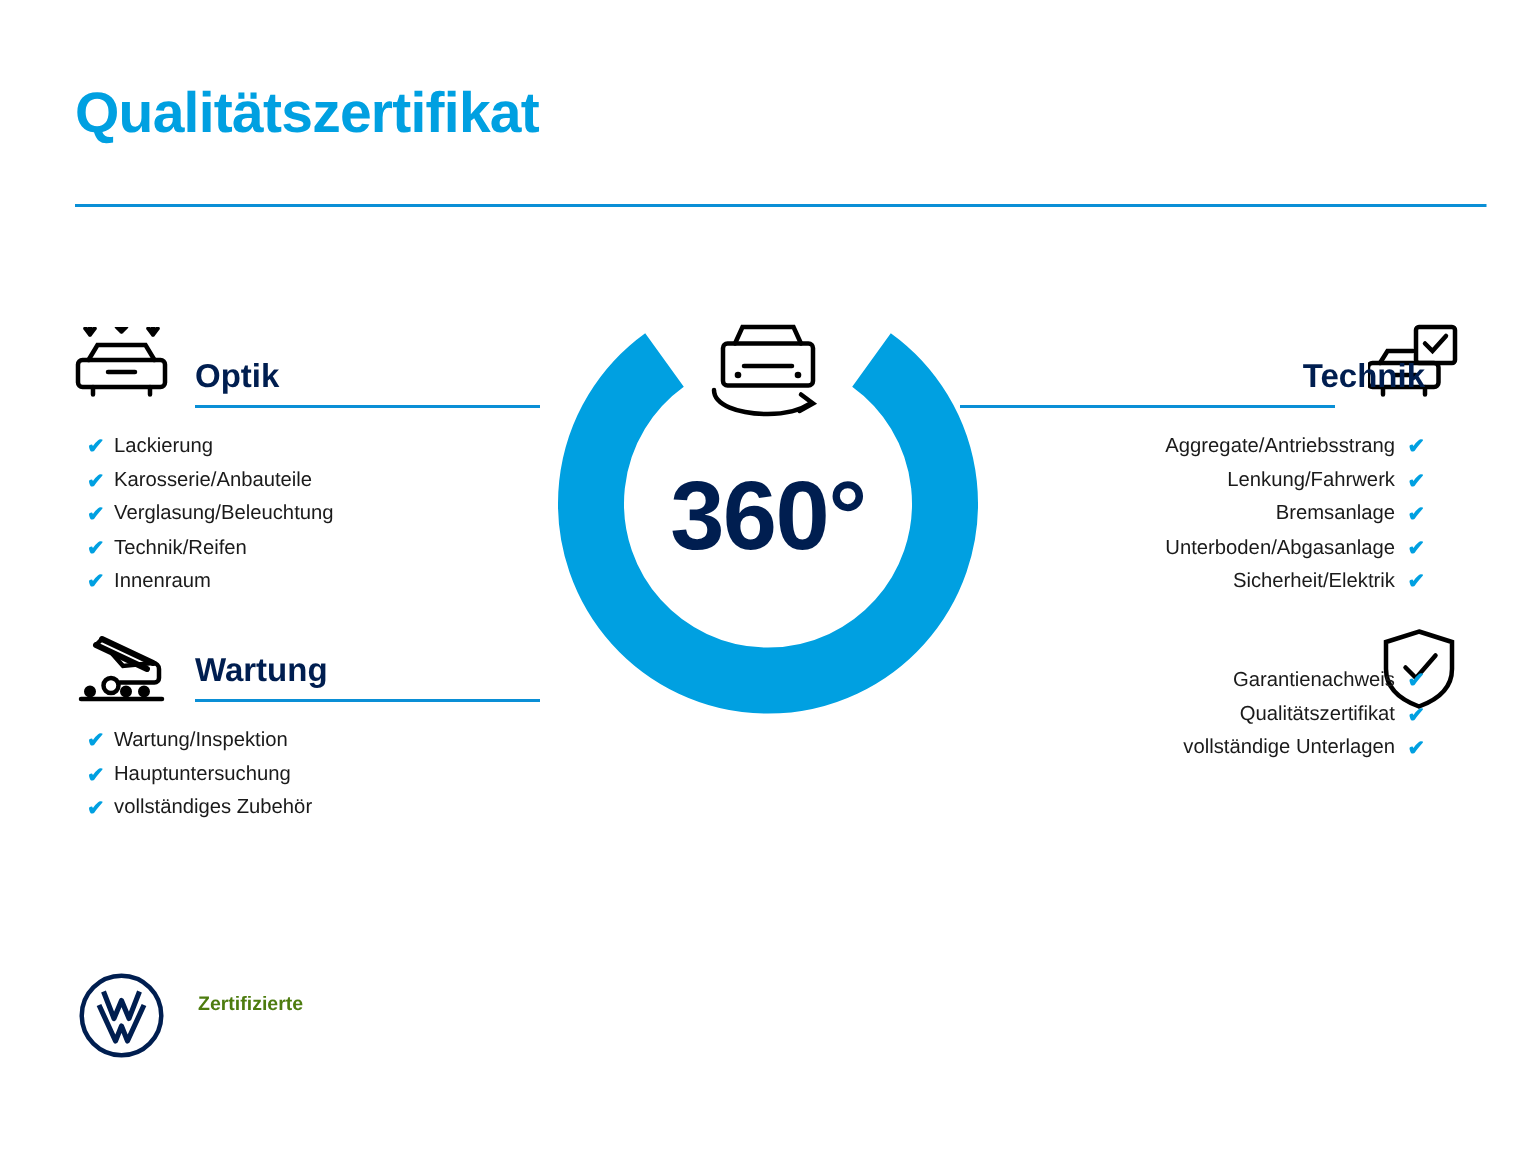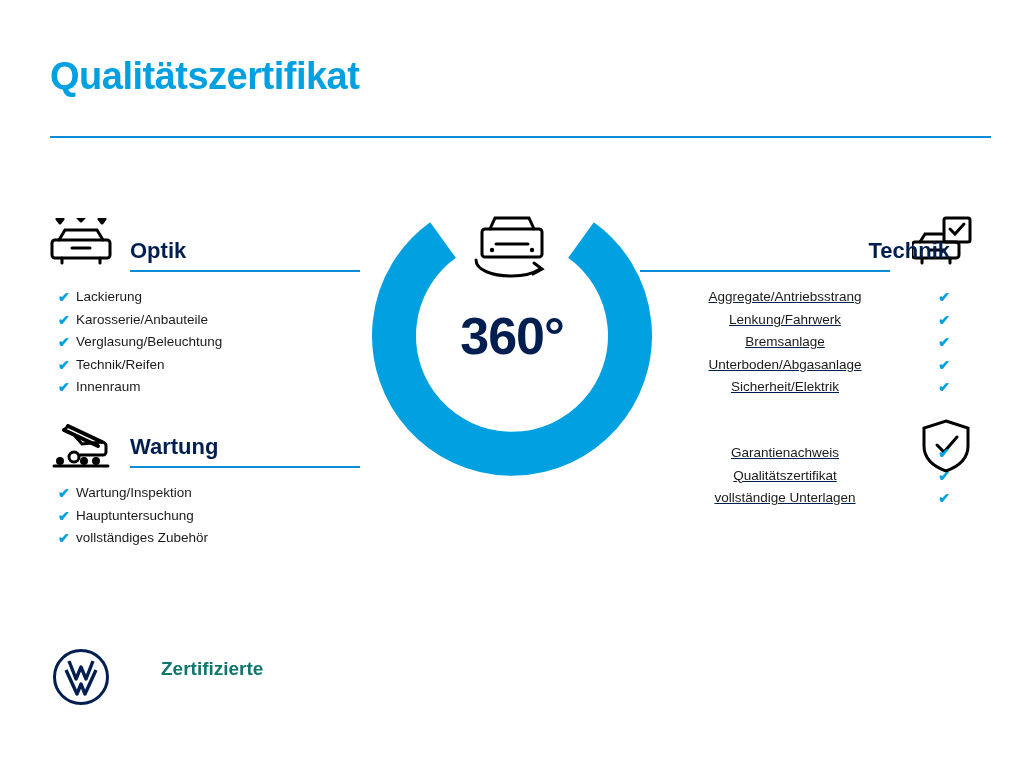--- a/index.html
+++ b/index.html
@@ -65,21 +65,21 @@
   }
 
   
   .left .block-title { left: 80px; }
   .left .block-rule  { left: 80px; right: 0; }
   .left ul { text-align: left; }
 
   
   .right .block-title { right: 0; }
   .right .block-rule  { left: 0; right: 60px; }
-  .right ul { text-align: center; text-decoration: underline; }
+  .right ul { text-align: right; }
 
   ul.items {
     list-style: none;
     margin: 14px 0 0 0;
     padding: 0;
   }
   ul.items li {
     font-size: 13.5px;
     color: #1a1a1a;
     line-height: 22.5px;
@@ -110,21 +110,21 @@
     width: 290px;
     height: 290px;
   }
   .ring-svg { position: absolute; left: 0; top: 0; }
   .badge-360 {
     position: absolute;
     left: 0;
     top: 110px;
     width: 290px;
     text-align: center;
-    font-size: 52px;
+    font-size: 65px;
     font-weight: bold;
     color: #001e50;
     letter-spacing: -1px;
   }
   .car-top-icon {
     position: absolute;
     left: 95px;
     top: 6px;
     width: 100px;
     height: 90px;
@@ -140,25 +140,24 @@
   }
   .vw-logo {
     position: absolute;
     left: 0;
     top: 0;
   }
   .footer-text {
     position: absolute;
     left: 80px;
     top: 9px;
-    font-size: 19px;
+    font-size: 13px;
     font-weight: bold;
     line-height: 23px;
-    color: #0f766e;
-    margin-left: 29px;
+    color: #4d7c0f;
   }
   .footer-text div { white-space: nowrap; }
 </style>
 </head>
 <body>
 
 <div class="page">
 
   <div class="title">Qualitätszertifikat</div>
   <div class="title-rule"></div>

